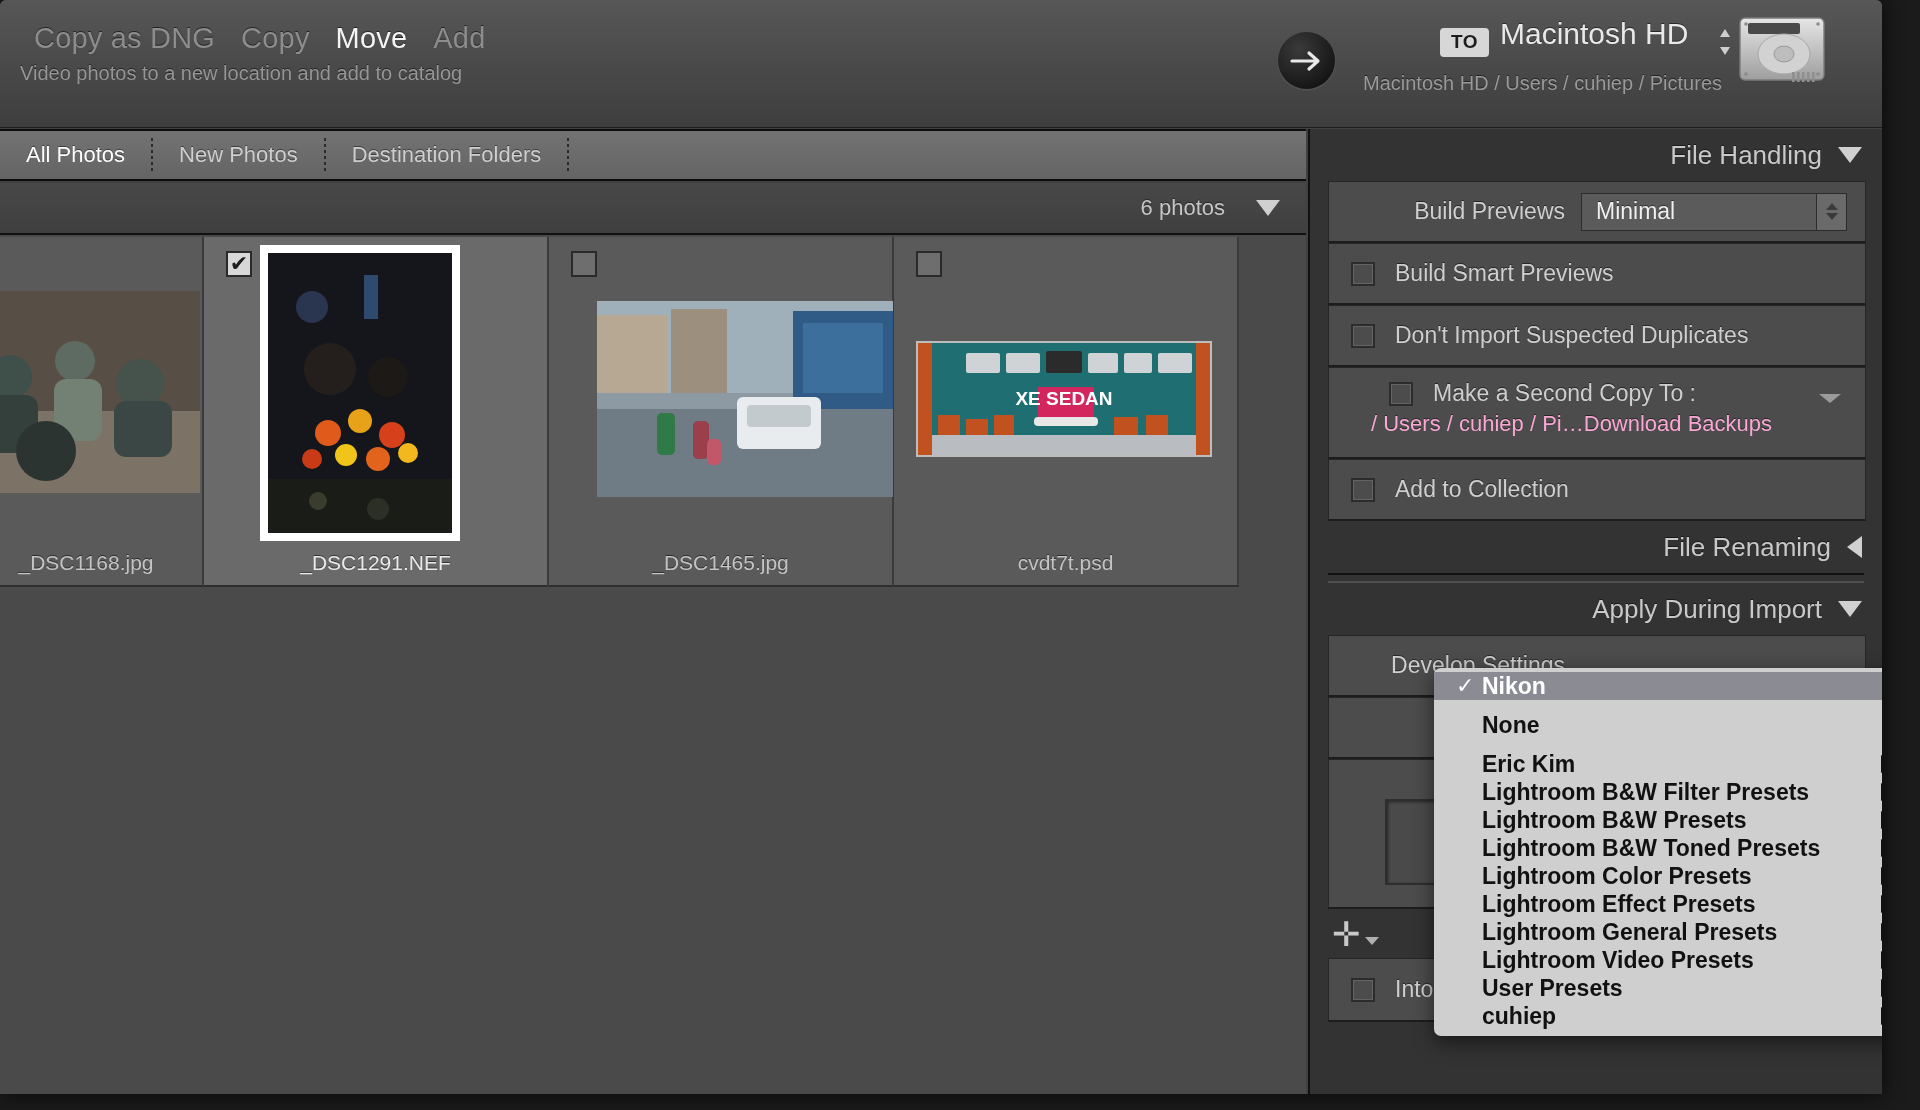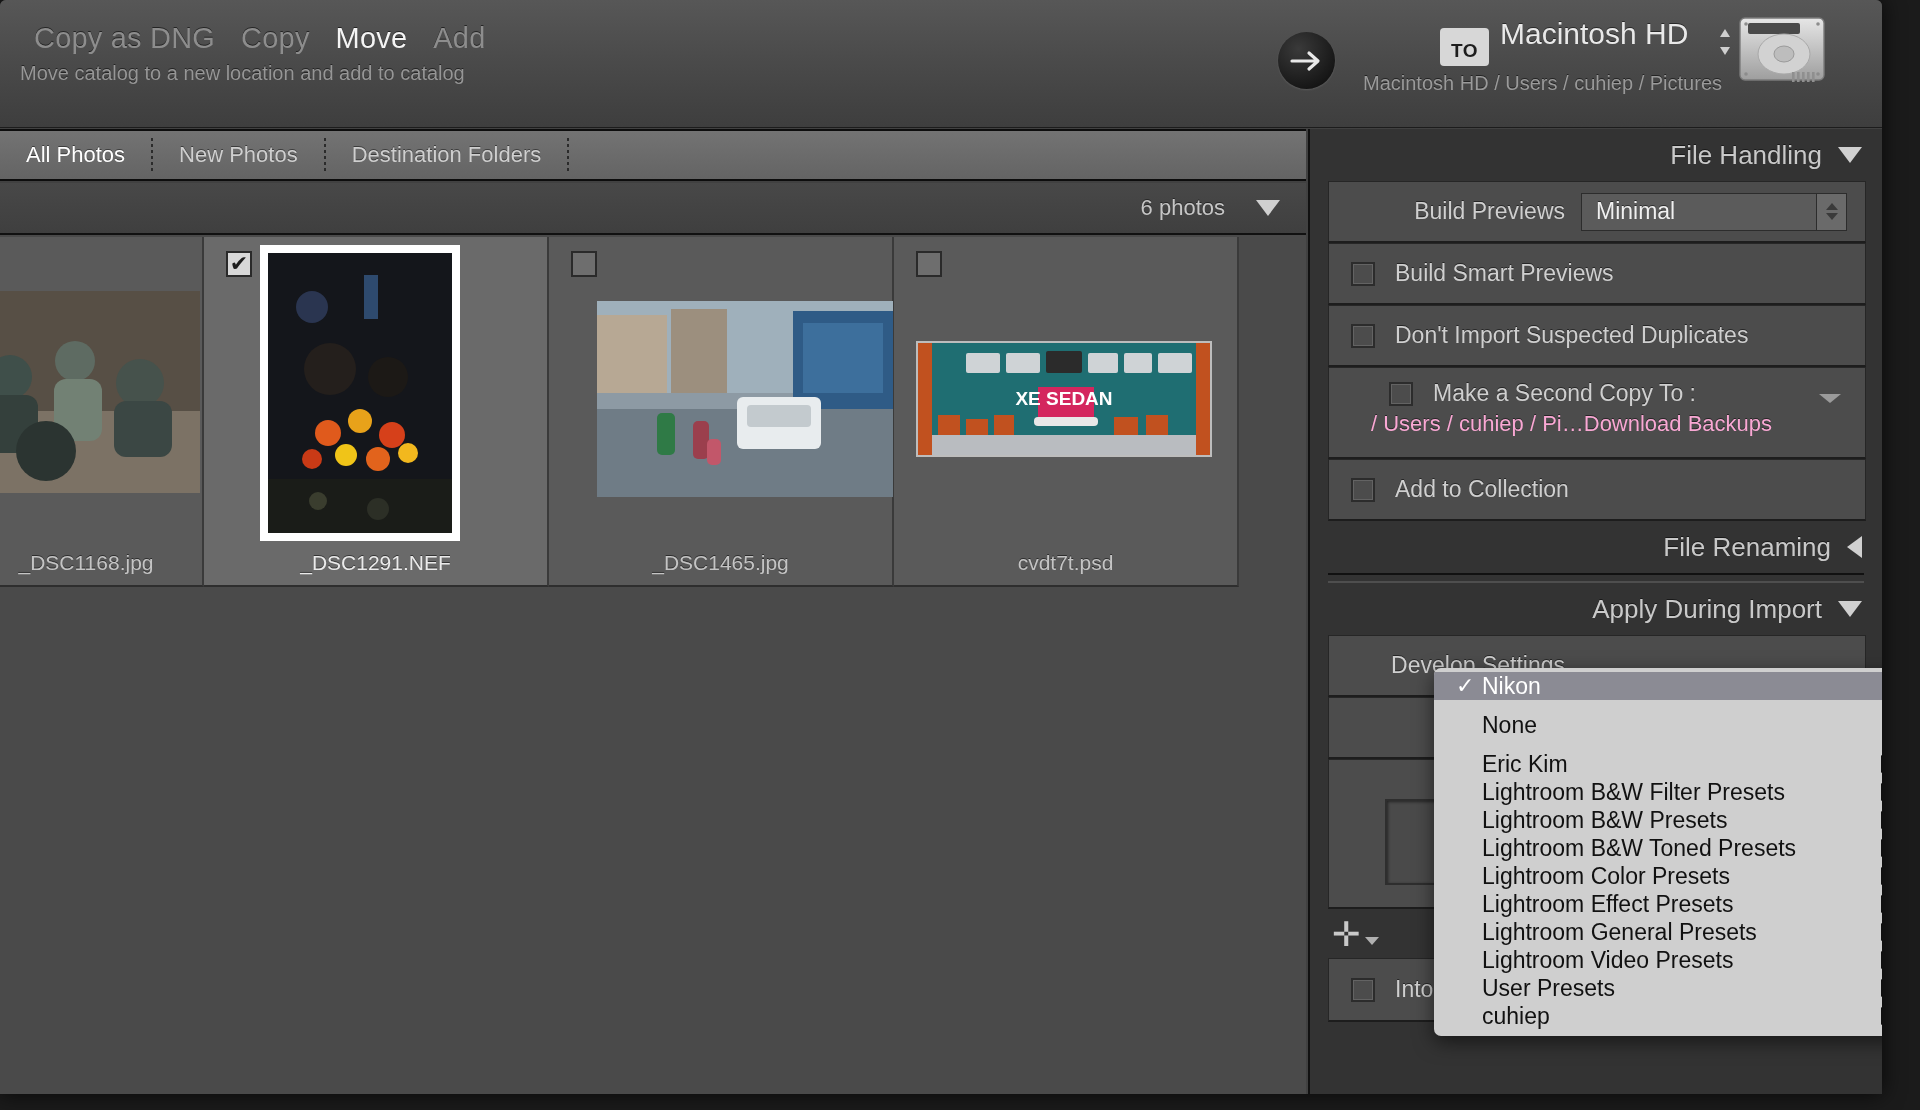--- a/index.html
+++ b/index.html
@@ -50,21 +50,21 @@
     position: absolute; left: 1278px; top: 32px;
     width: 57px; height: 57px; border-radius: 50%;
     background: radial-gradient(circle at 36% 30%, #3a3a3a, #141414 78%);
     display: flex; align-items: center; justify-content: center;
     box-shadow: 0 1px 2px rgba(255,255,255,.12);
   }
   .to-badge {
     position: absolute; left: 1440px; top: 28px;
     background: #d7d7d7; color: #1d1d1d;
     font-size: 19px; font-weight: bold;
-    padding: 12px 11px 4px; border-radius: 4px;
+    padding: 3px 11px 4px; border-radius: 4px;
     letter-spacing: .6px;
   }
   .dest-name {
     position: absolute; left: 1500px; top: 17px;
     font-size: 30px; color: #e9e9e9;
     text-shadow: 0 -1px 0 rgba(0,0,0,.5);
   }
   .dest-stepper {
     position: absolute; left: 1718px; top: 27px;
     width: 14px; height: 30px;
@@ -262,21 +262,21 @@
     overflow: hidden;
     z-index: 50;
   }
   .mi {
     height: 28px; display: flex; align-items: center;
     font-size: 23px; color: #111;
     padding: 0 18px 0 22px; position: relative;
   }
   .mi.sel { background: #8b8b94; color: #fff; }
   .mi .tick { width: 26px; font-size: 22px; flex: 0 0 auto; }
-  .mi .mlabel { flex: 1; }
+  .mi .mlabel { flex: 1; font-weight: bold; }
   .mi .sub-arrow {
     width: 0; height: 0;
     border-top: 9px solid transparent;
     border-bottom: 9px solid transparent;
     border-left: 13px solid #111;
   }
   .mi-gap { height: 11px; }
 </style>
 </head>
 <body>
@@ -284,21 +284,21 @@
 <div id="app">
 <div class="window">
 
   <div class="topbar">
     <div class="modes">
       <div class="mode">Copy as DNG</div>
       <div class="mode">Copy</div>
       <div class="mode active">Move</div>
       <div class="mode">Add</div>
     </div>
-    <div class="mode-desc">Move catalog to a new location and add to catalog</div>
+    <div class="mode-desc">Video photos to a new location and add to catalog</div>
 
     <div class="arrow-btn">
       <svg width="34" height="24" viewBox="0 0 34 24" aria-hidden="true">
         <path d="M2 12 H27 M19 4 L28 12 L19 20" stroke="#e9e9e9" stroke-width="3.2" fill="none" stroke-linecap="round" stroke-linejoin="round"></path>
       </svg>
     </div>
 
     <div class="to-badge">TO</div>
     <div class="dest-name">Macintosh HD</div>
     <div class="dest-stepper">

